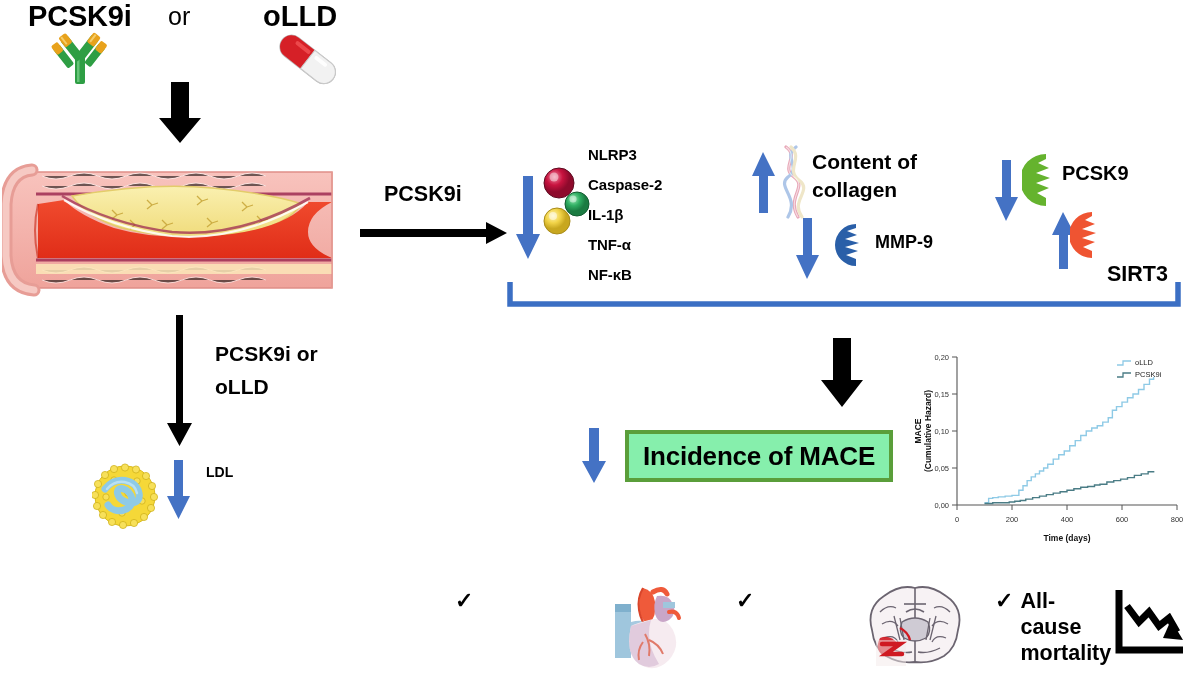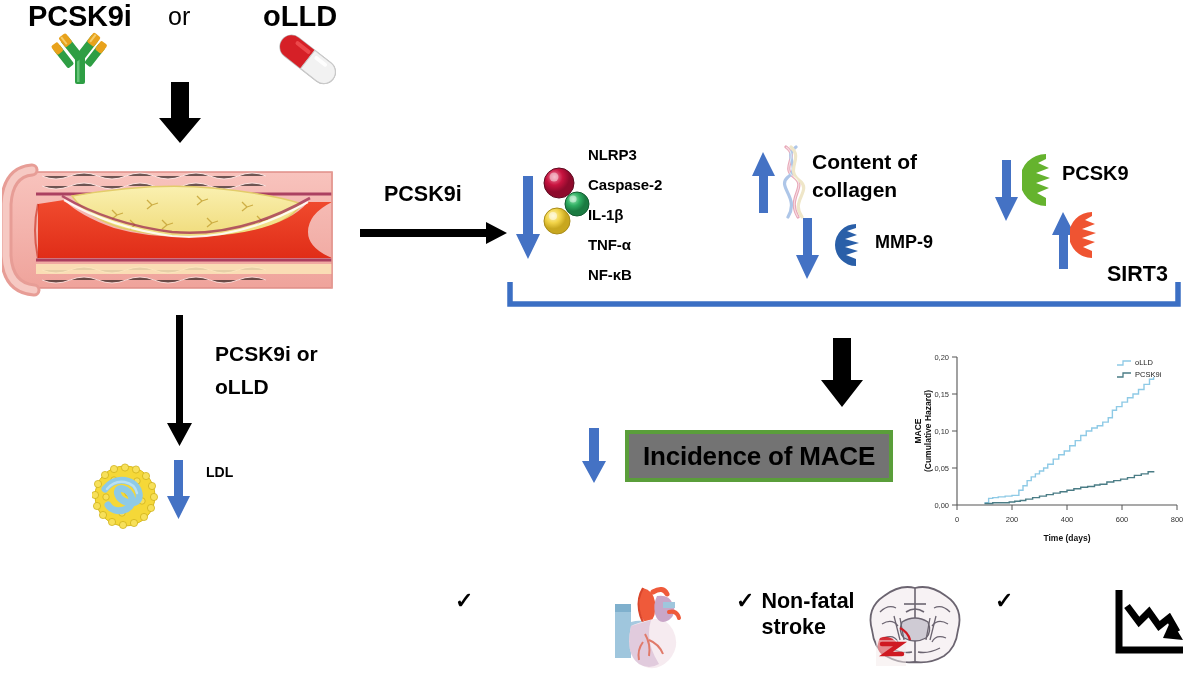--- a/index.html
+++ b/index.html
@@ -37,21 +37,21 @@
   #lbl-mmp9{position:absolute;left:875px;top:232px;font-size:18px;font-weight:bold;}
   #lbl-pcsk9-prot{position:absolute;left:1062px;top:162px;font-size:20px;font-weight:bold;text-align:right;}
   #lbl-sirt3{position:absolute;left:1107px;top:222px;font-size:21.5px;font-weight:bold;margin-top:40px;}
   #lbl-pcsk9i-arrow{position:absolute;left:384px;top:182px;font-size:21.5px;font-weight:bold;}
   #lbl-pcsk9i-olld{position:absolute;left:196px;top:337px;font-size:21px;font-weight:bold;line-height:33px;margin-left:19px;}
   #lbl-ldl{position:absolute;left:206px;top:464px;font-size:14px;font-weight:bold;}
 
   
   #mace-box{
     position:absolute;left:625px;top:430px;width:260px;height:44px;
-    border:4px solid #5a9e3a;background:#737373;
+    border:4px solid #5a9e3a;background:#86efac;
     display:flex;align-items:center;justify-content:center;
   }
   #mace-box span{font-size:26px;font-weight:bold;letter-spacing:-0.2px;}
 
   
   .outcome{position:absolute;display:flex;align-items:flex-start;}
   .check{font-size:22px;font-weight:bold;margin-right:7px;line-height:25px;}
   .otext{font-size:21.5px;font-weight:bold;line-height:26px;}
 
   
@@ -373,21 +373,20 @@
         <path d="M46 60 q-6 8 -4 18"></path>
     </g>
     <path d="M56 10 q10 -6 14 2" stroke="#ef5a3a" stroke-width="5" fill="none" stroke-linecap="round"></path>
     <path d="M72 30 q8 -2 10 6" stroke="#ef5a3a" stroke-width="4" fill="none" stroke-linecap="round"></path>
     <path d="M66 20 h12 v6 h-12 z" fill="#9fc6dd"></path>
   </g>
 </svg>
 
 <div class="outcome" style="left:736px;top:588px;width:120px;">
   <span class="check">✓</span>
-  <span class="otext">Non-fatal stroke</span>
 </div>
 <svg class="abs" style="left:860px;top:582px;" width="110" height="88" viewBox="0 0 110 88">
   <path d="M12 48 Q6 26 24 14 Q40 2 55 6 Q70 2 86 14 Q104 26 98 48 Q96 66 84 74 Q70 82 55 80 Q40 82 26 74 Q14 66 12 48 Z" fill="#f7f2f4" stroke="#6b6470" stroke-width="1.8"></path>
   <path d="M55 6 L55 80" stroke="#6b6470" stroke-width="1.6" fill="none"></path>
   <path d="M46 30 q9 -6 18 0" stroke="#6b6470" stroke-width="1.6" fill="none"></path>
   <path d="M44 22 h22" stroke="#6b6470" stroke-width="1.6"></path>
   <path d="M42 40 q13 -8 26 0 q4 10 -2 16 q-11 6 -22 0 q-6 -6 -2 -16 z" fill="#cfcbd4" stroke="#6b6470" stroke-width="1.4"></path>
   <g stroke="#6b6470" stroke-width="1.3" fill="none">
     <path d="M20 30 q8 -8 16 -4"></path>
       <path d="M22 42 q10 -6 16 2"></path>
@@ -404,18 +403,19 @@
   </g>
 
   <path d="M20 56 q10 -4 18 6 q-4 10 -14 12 q-10 -6 -4 -18 z" fill="#cf1a22" opacity=".9"></path>
   <rect x="16" y="58" width="30" height="26" fill="#f3eaea" opacity=".5"></rect>
   <path d="M22 62 h18 l-14 10 h16" stroke="#cf1a22" stroke-width="4.5" fill="none" stroke-linecap="round"></path>
   <path d="M40 46 q8 4 10 12" stroke="#cf1a22" stroke-width="2.4" fill="none"></path>
 </svg>
 
 <div class="outcome" style="left:995px;top:588px;width:120px;">
   <span class="check">✓</span>
+  <span class="otext">All-cause mortality</span>
 </div>
 <svg class="abs" style="left:1113px;top:588px;" width="74" height="70" viewBox="0 0 74 70">
   <polyline points="6,2 6,62 70,62" fill="none" stroke="#000" stroke-width="7" stroke-linejoin="miter"></polyline>
   <polyline points="14,18 26,34 36,24 46,38 56,30 64,44" fill="none" stroke="#000" stroke-width="7" stroke-linejoin="miter"></polyline>
   <polygon points="58,32 70,52 50,50" fill="#000"></polygon>
 </svg>
 
 </body></html>

